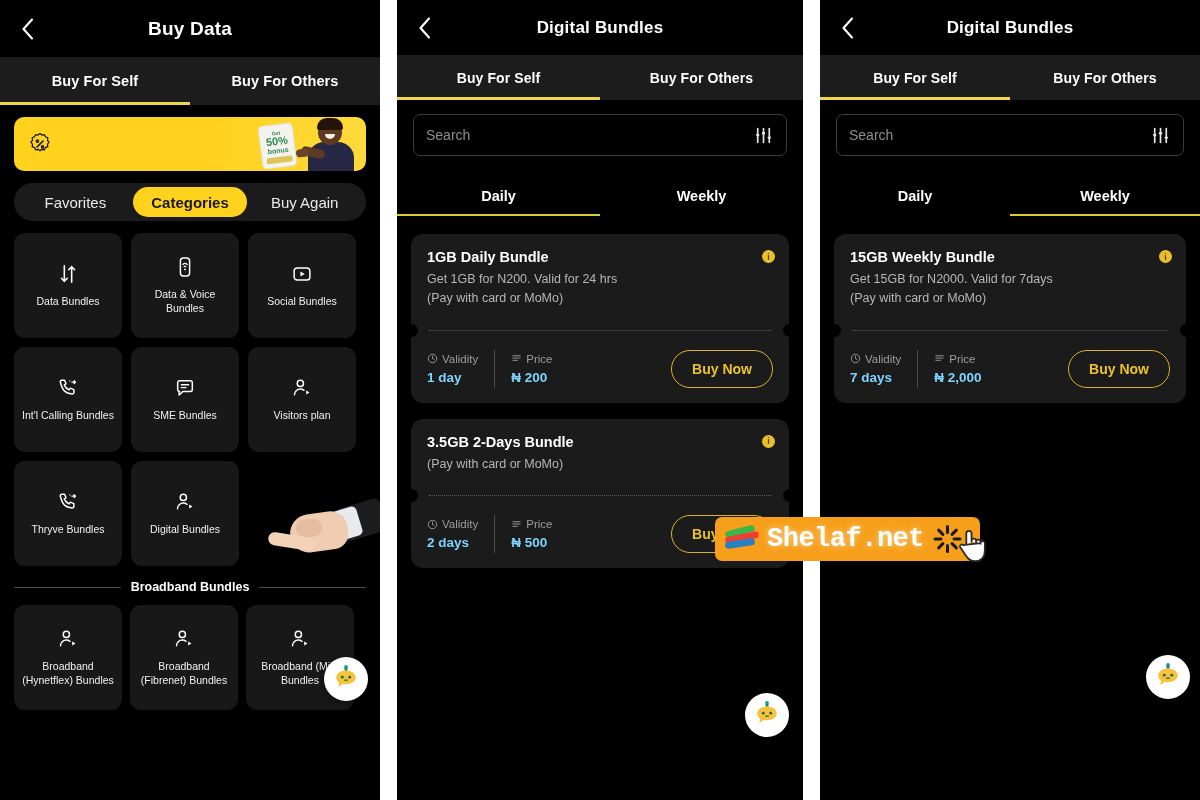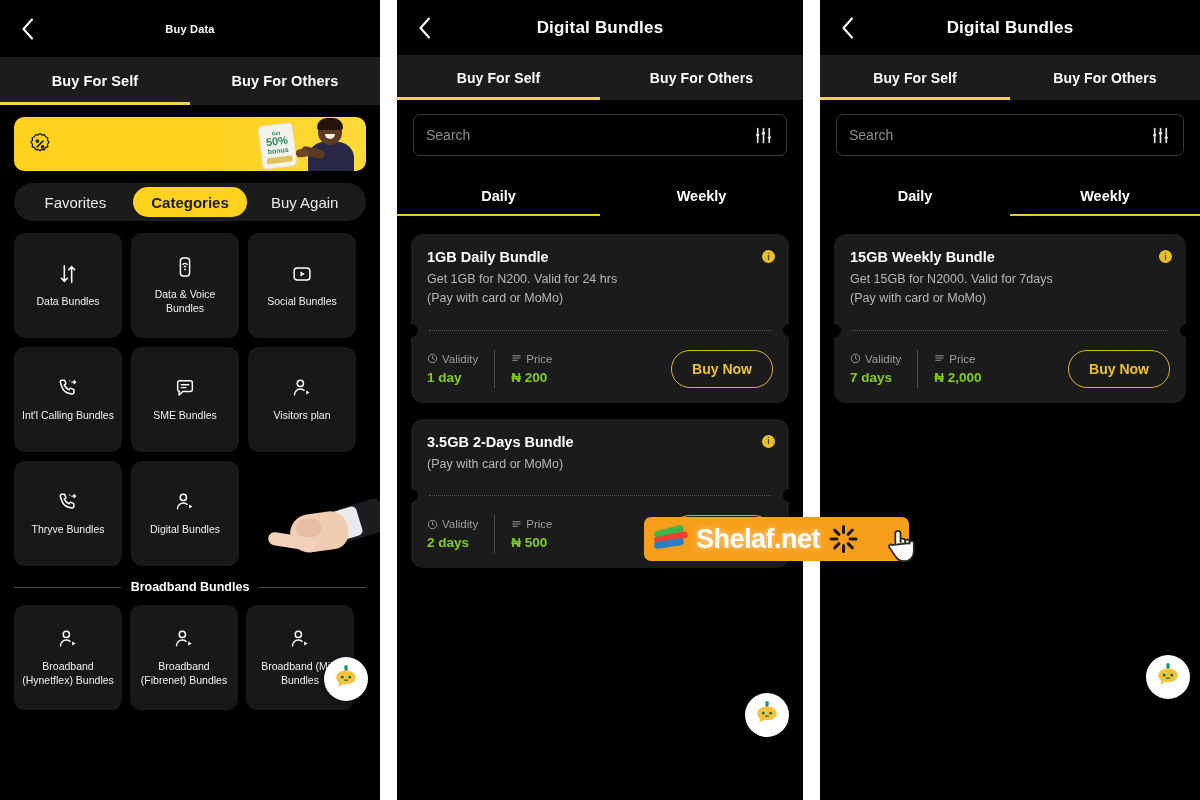--- a/index.html
+++ b/index.html
@@ -24,21 +24,21 @@
     position:absolute; left:12px; top:50%; transform:translateY(-50%);
     width:30px; height:30px; display:flex; align-items:center; justify-content:center;
     color:#fff; cursor:pointer;
   }
   .back-btn svg { display:block; }
   .appbar-title {
     width:100%; text-align:center; color:#ffffff;
     font-size:17px; font-weight:bold; letter-spacing:.2px;
   }
   #panel-1 .appbar { height:57px; }
-  #panel-1 .appbar-title { font-size:11px; }
+  #panel-1 .appbar-title { font-size:19px; }
 
   
   .toptabs { position:relative; display:flex; background:#1c1c1c; height:45px; }
   .toptab {
     flex:1; display:flex; align-items:center; justify-content:center;
     color:#ffffff; font-size:14px; font-weight:bold; cursor:pointer; letter-spacing:.1px;
   }
   .toptab.inactive { color:#ffffff; }
   .toptabs-underline {
     position:absolute; bottom:0; left:0; height:3px; width:50%;
@@ -154,21 +154,21 @@
   .dashed {
     border-top:1px dotted #555555; margin:0 9px; height:0;
   }
   .bcard-bot {
     display:flex; align-items:center; padding:13px 16px 15px 16px;
   }
   .meta { display:flex; flex-direction:column; }
   .meta .m-head {
     display:flex; align-items:center; gap:4px; color:#9d9d9d; font-size:11.5px; margin-bottom:5px;
   }
-  .meta .m-val { color:#84cc16; font-size:13.5px; font-weight:bold; }
+  .meta .m-val { color:#7dd3fc; font-size:13.5px; font-weight:bold; }
   .meta-sep { width:1px; background:#4b4b4b; height:38px; margin:0 16px; }
   .buy-btn {
     margin-left:auto; border:1px solid #d9b429; border-radius:22px;
     color:#ecc22c; font-size:14px; font-weight:bold; background:transparent;
     padding:10px 20px; cursor:pointer; font-family:"Liberation Sans", sans-serif;
   }
 
   
   .fab {
     position:absolute; width:44px; height:44px; border-radius:50%; background:#ffffff;
@@ -197,22 +197,22 @@
     position:absolute; right:62px; top:30px; width:48px; height:13px;
     background:#f2d2b8; border-radius:9px; transform:rotate(9deg);
   }
   .hand .knuckle {
     position:absolute; right:56px; top:14px; width:26px; height:18px;
     background:#e6bda0; border-radius:10px; transform:rotate(-4deg);
   }
 
   
   .watermark {
-    position:absolute; left:644px; top:517px; height:44px; width:270px;
-    display:flex; align-items:center; z-index:40; pointer-events:none;
+    position:absolute; left:715px; top:517px; height:44px; width:270px;
+    display:flex; align-items:center; z-index:40; pointer-events:none;font-family:Liberation Mono, monospace;
   }
   .wm-pill {
     height:44px; width:265px; background:#f79f1a; border-radius:7px;
     display:flex; align-items:center; padding-left:8px;
   }
   .wm-logo { width:40px; height:30px; position:relative; flex:none; margin-right:4px; }
   .wm-logo span { position:absolute; height:7px; border-radius:4px; left:2px; }
   .wm-s1 { top:4px;  width:30px; background:#3cb54a; transform:rotate(-14deg); }
   .wm-s2 { top:10px; width:34px; background:#ef3e33; transform:rotate(-11deg); }
   .wm-s3 { top:16px; width:30px; background:#2a7fc1; transform:rotate(-9deg); }

